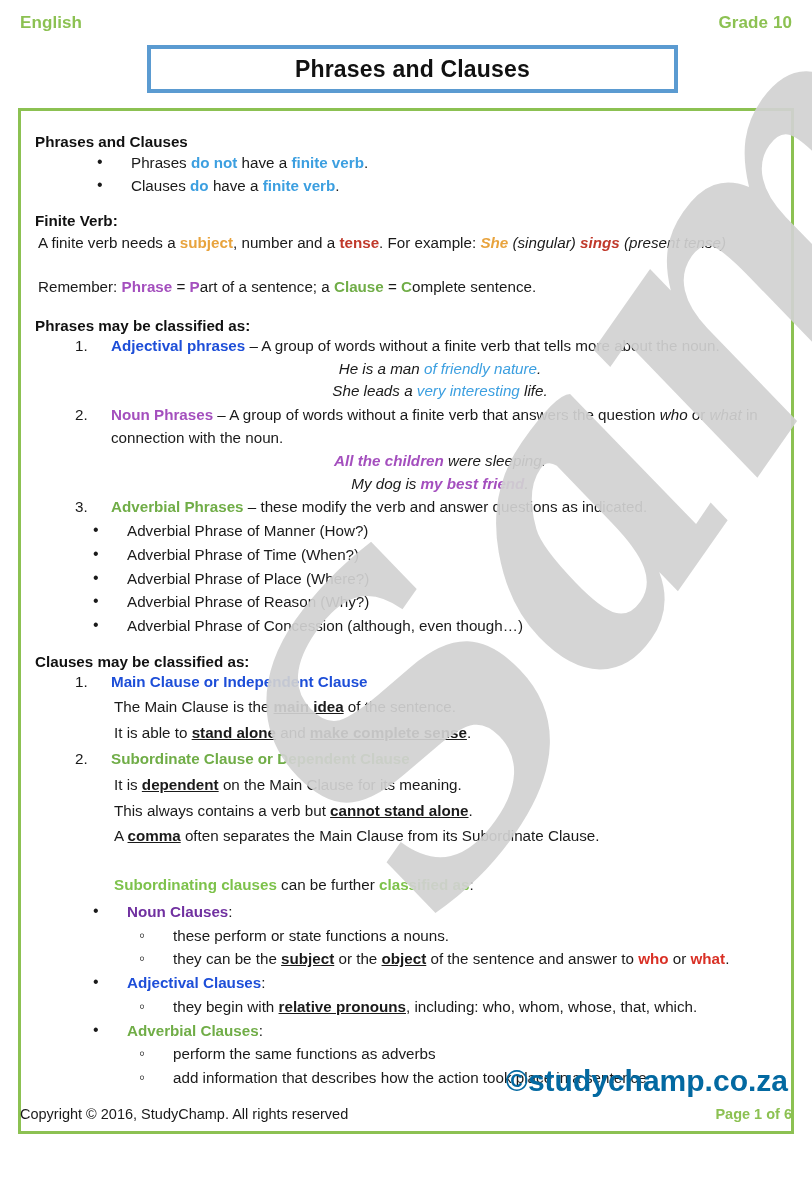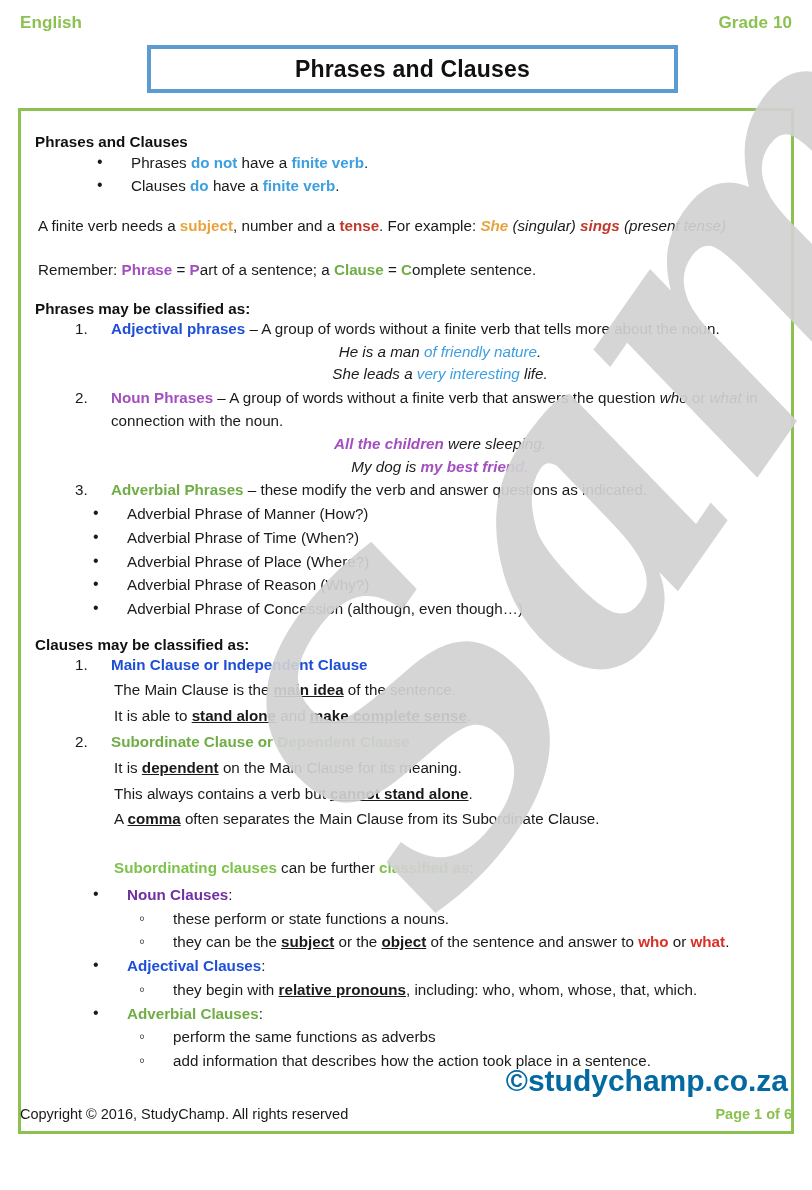--- a/index.html
+++ b/index.html
@@ -280,20 +280,21 @@
   <div class="content-frame">
 
     <div class="section-head">Phrases and Clauses</div>
     <ul class="bullets">
       <li><span>Phrases </span><span class="c-blue">do not</span><span> have a </span><span class="c-blue">finite verb</span><span>.</span></li>
       <li><span>Clauses </span><span class="c-blue">do</span><span> have a </span><span class="c-blue">finite verb</span><span>.</span></li>
     </ul>
 
     <div class="spacer-md"></div>
 
+    <div class="section-head">Finite Verb:</div>
     <p class="plain-line"><span>A finite verb needs a </span><span class="c-orange">subject</span><span>, number and a </span><span class="c-red">tense</span><span>. For example: </span><span class="c-orange i">She</span><span class="i"> (singular) </span><span class="c-red i">sings</span><span class="i"> (present tense)</span></p>
 
     <div class="spacer-md"></div>
 
     <p class="plain-line"><span>Remember:  </span><span class="c-purple">Phrase</span><span> = </span><span class="c-purple">P</span><span>art of a sentence; a </span><span class="c-green">Clause</span><span> = </span><span class="c-green">C</span><span>omplete sentence.</span></p>
 
     <div class="spacer-md"></div>
 
     <div class="section-head">Phrases may be classified as:</div>
     <ol class="numbers">

